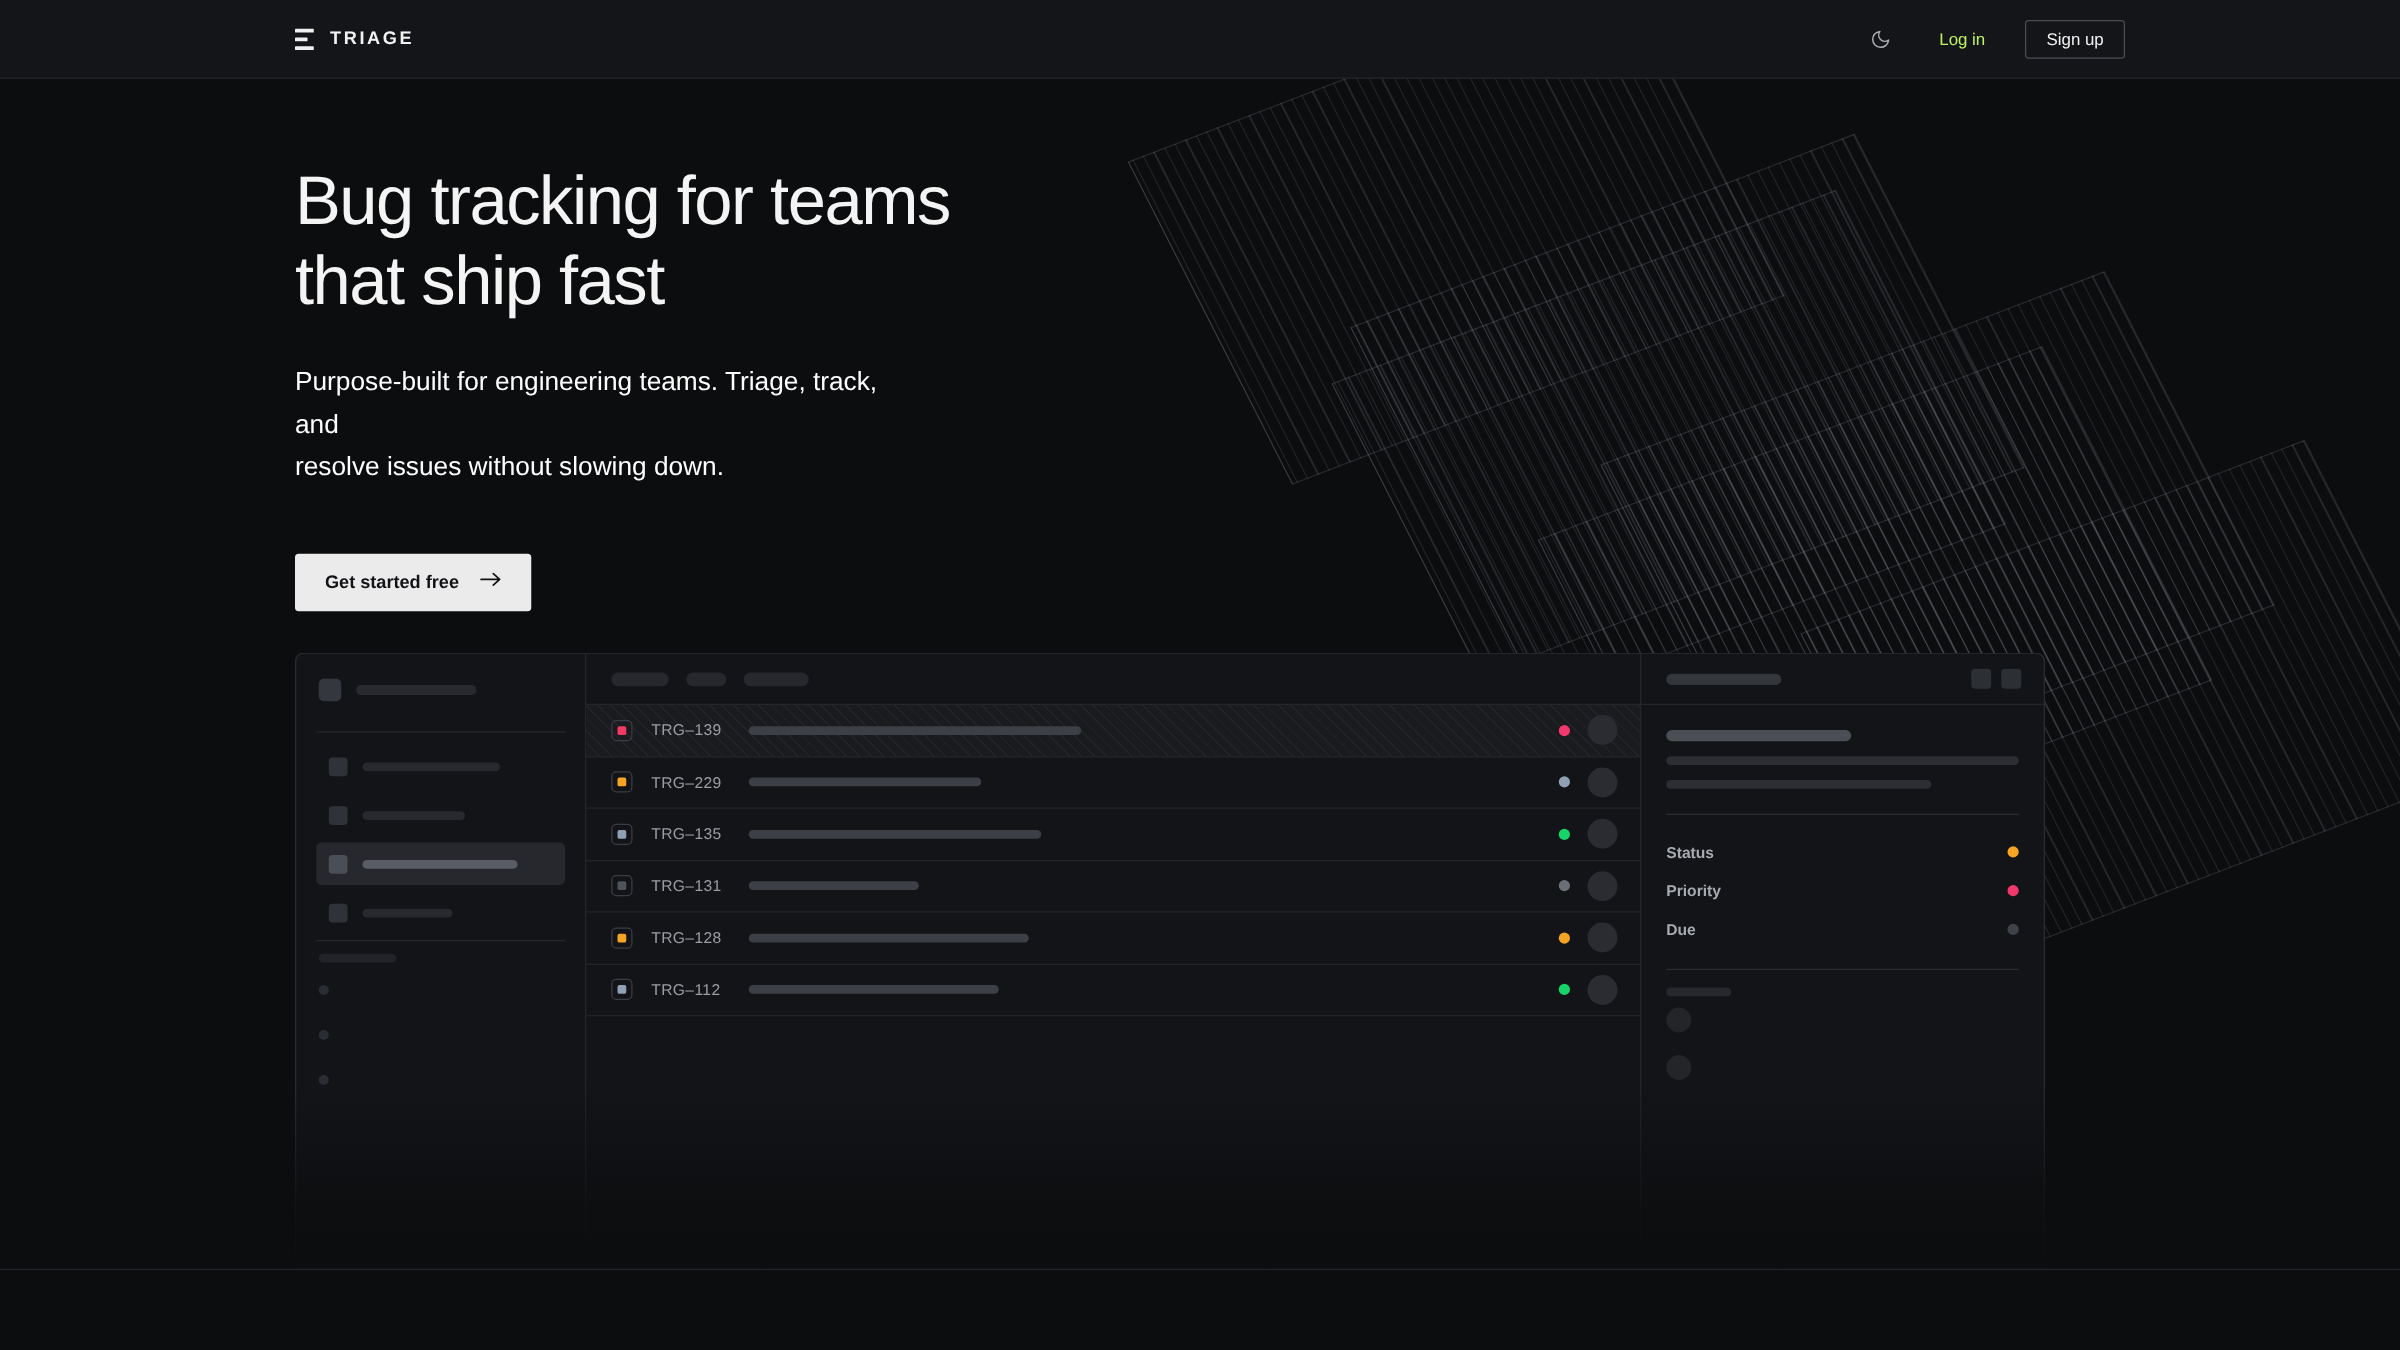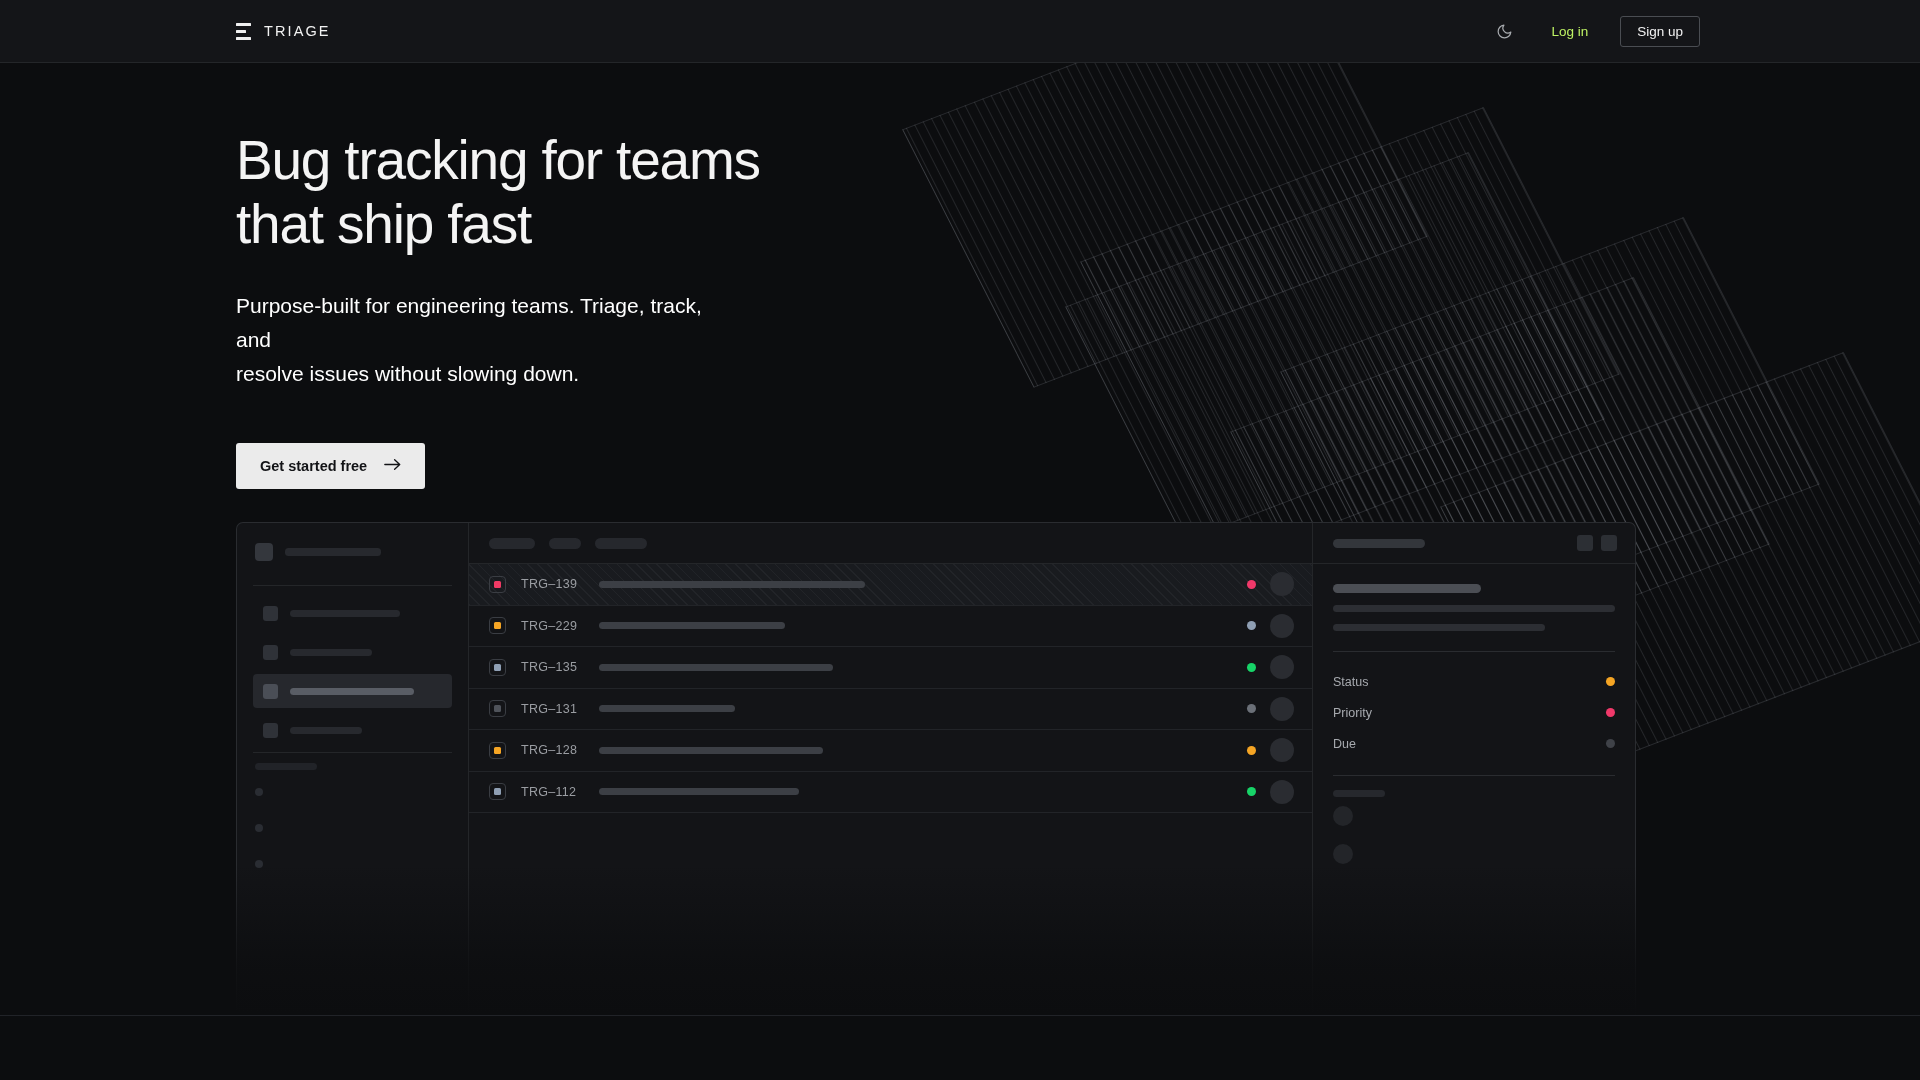--- a/index.html
+++ b/index.html
@@ -59,21 +59,21 @@
     height: 3px;
     background: #f0f0f0;
     border-radius: 0.5px;
   }
   .brand-mark i:nth-child(1) { width: 15px; }
   .brand-mark i:nth-child(2) { width: 10px; }
   .brand-mark i:nth-child(3) { width: 15px; }
 
   .brand-name {
     font-size: 14.5px;
-    font-weight: normal;
+    font-weight: bold;
     letter-spacing: 2.1px;
     color: #f2f2f2;
     text-align: center;
   }
 
   .header-right {
     position: absolute;
     right: 220px;
     display: flex;
     align-items: center;
@@ -356,21 +356,21 @@
     height: 41px;
     border-bottom: 1px solid #242629;
     display: flex;
     align-items: center;
     padding: 0 18px 0 20px;
   }
   .detail-head-sk { height: 9px; width: 92px; border-radius: 4.5px; background: #33363b; }
   .detail-head-actions { margin-left: auto; display: flex; gap: 8px; }
   .dh-btn { width: 16px; height: 16px; border-radius: 3px; background: #2c2f34; cursor: pointer; }
 
-  .detail-body { padding: 20px 20px 0 20px; }
+  .detail-body { padding: 20px 20px 0 20px; font-weight: bold; }
   .d-title { height: 9px; width: 148px; border-radius: 4.5px; background: #4b4e54; }
   .d-line { height: 7px; border-radius: 3.5px; background: #2c2e33; margin-top: 12px; }
   .d-sep { height: 1px; background: #2a2c30; margin: 20px 0 14px; }
 
   .d-field {
     display: flex; align-items: center;
     height: 31px;
     cursor: pointer;
   }
   .d-field-label { font-size: 12.5px; color: #a7aaaf; }

